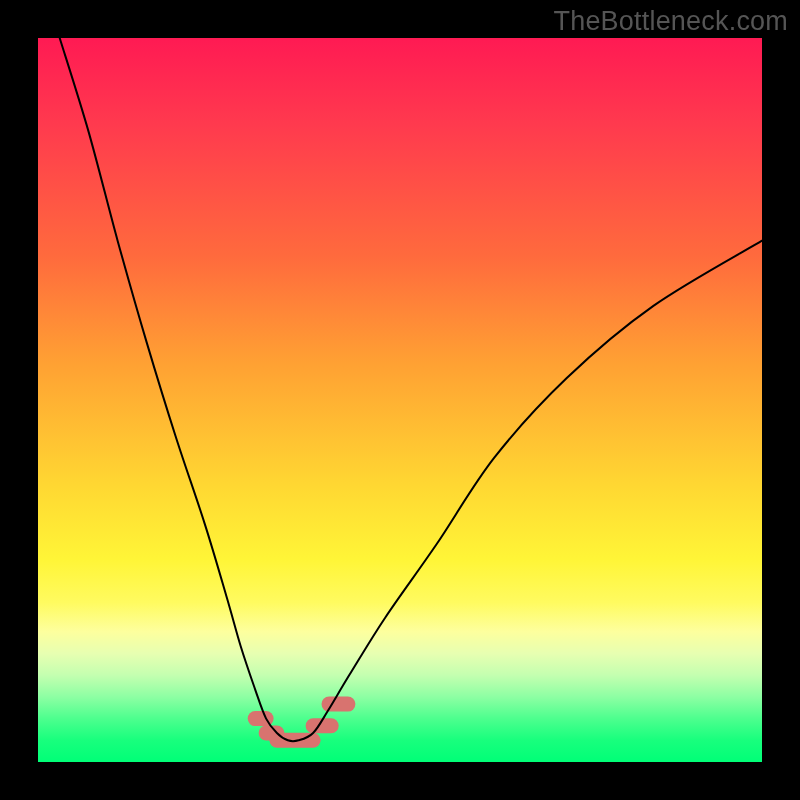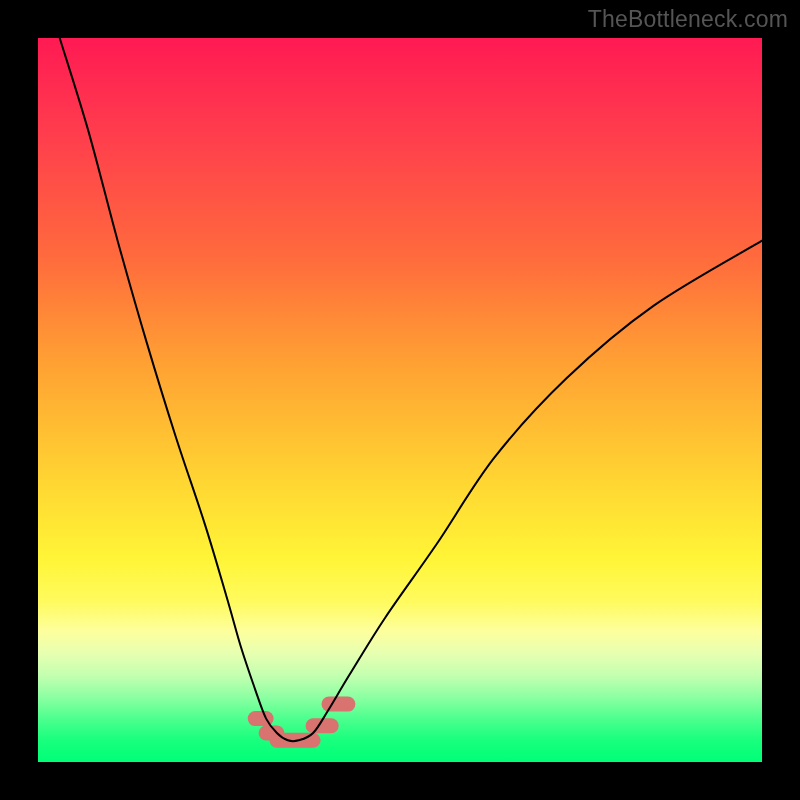--- a/index.html
+++ b/index.html
@@ -32,21 +32,21 @@
       #4dff8e 94%,
       #18ff7d 97%,
       #00ff77 100%
     );
   }
   .watermark {
     position: absolute;
     top: 6px;
     right: 12px;
     color: #555;
-    font-size: 23px;
+    font-size: 27px;
     font-weight: 500;
     letter-spacing: 0.2px;
     z-index: 10;
   }
   svg.curves {
     position: absolute;
     left: 0;
     top: 0;
     width: 724px;
     height: 724px;

